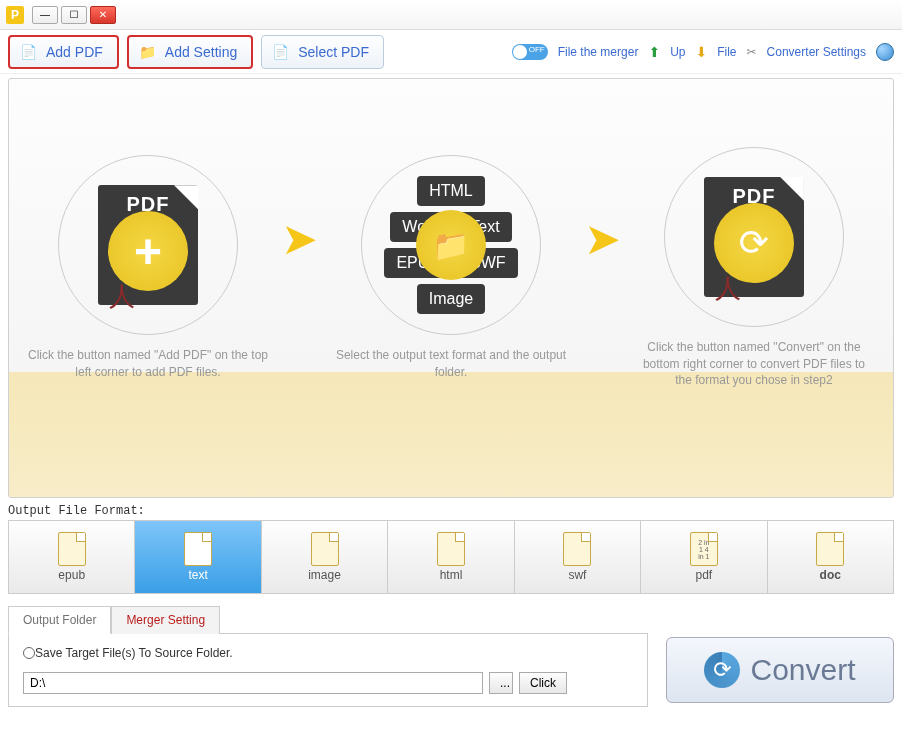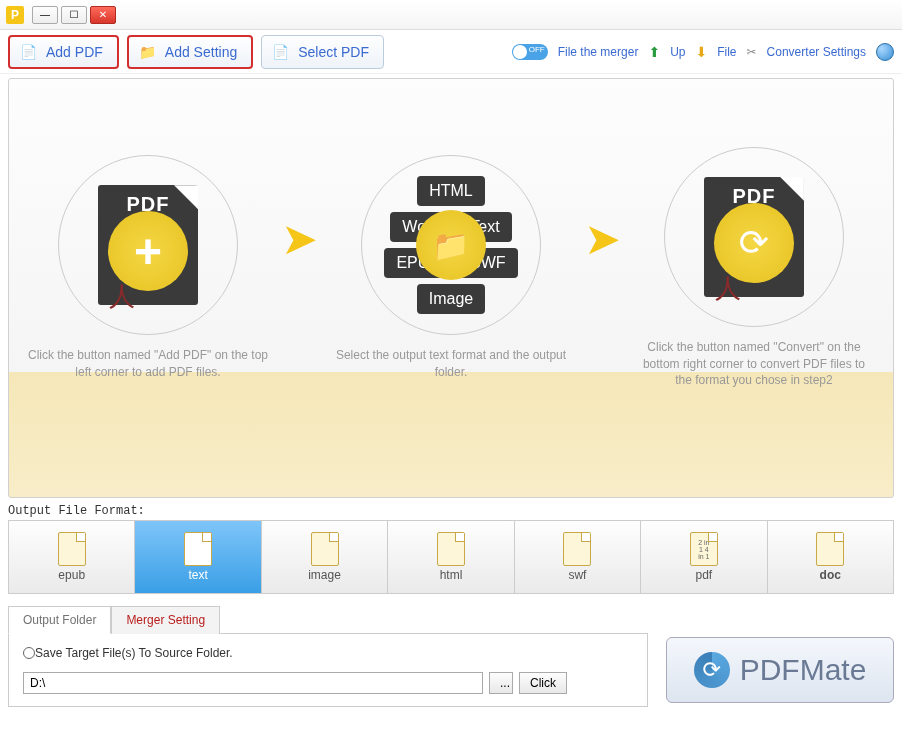--- a/index.html
+++ b/index.html
@@ -215,15 +215,15 @@
       </div>
       <div class="path-row">
         <input class="path-input" value="D:\" style="">
         <button class="small-btn dots">...</button>
         <button class="small-btn">Click</button>
       </div>
     </div>
   </div>
   <div class="convert-btn">
     <div class="convert-icon">⟳</div>
-    <span>PDFMate</span>
+    <span>Convert</span>
   </div>
 </div>
 
 </body></html>

